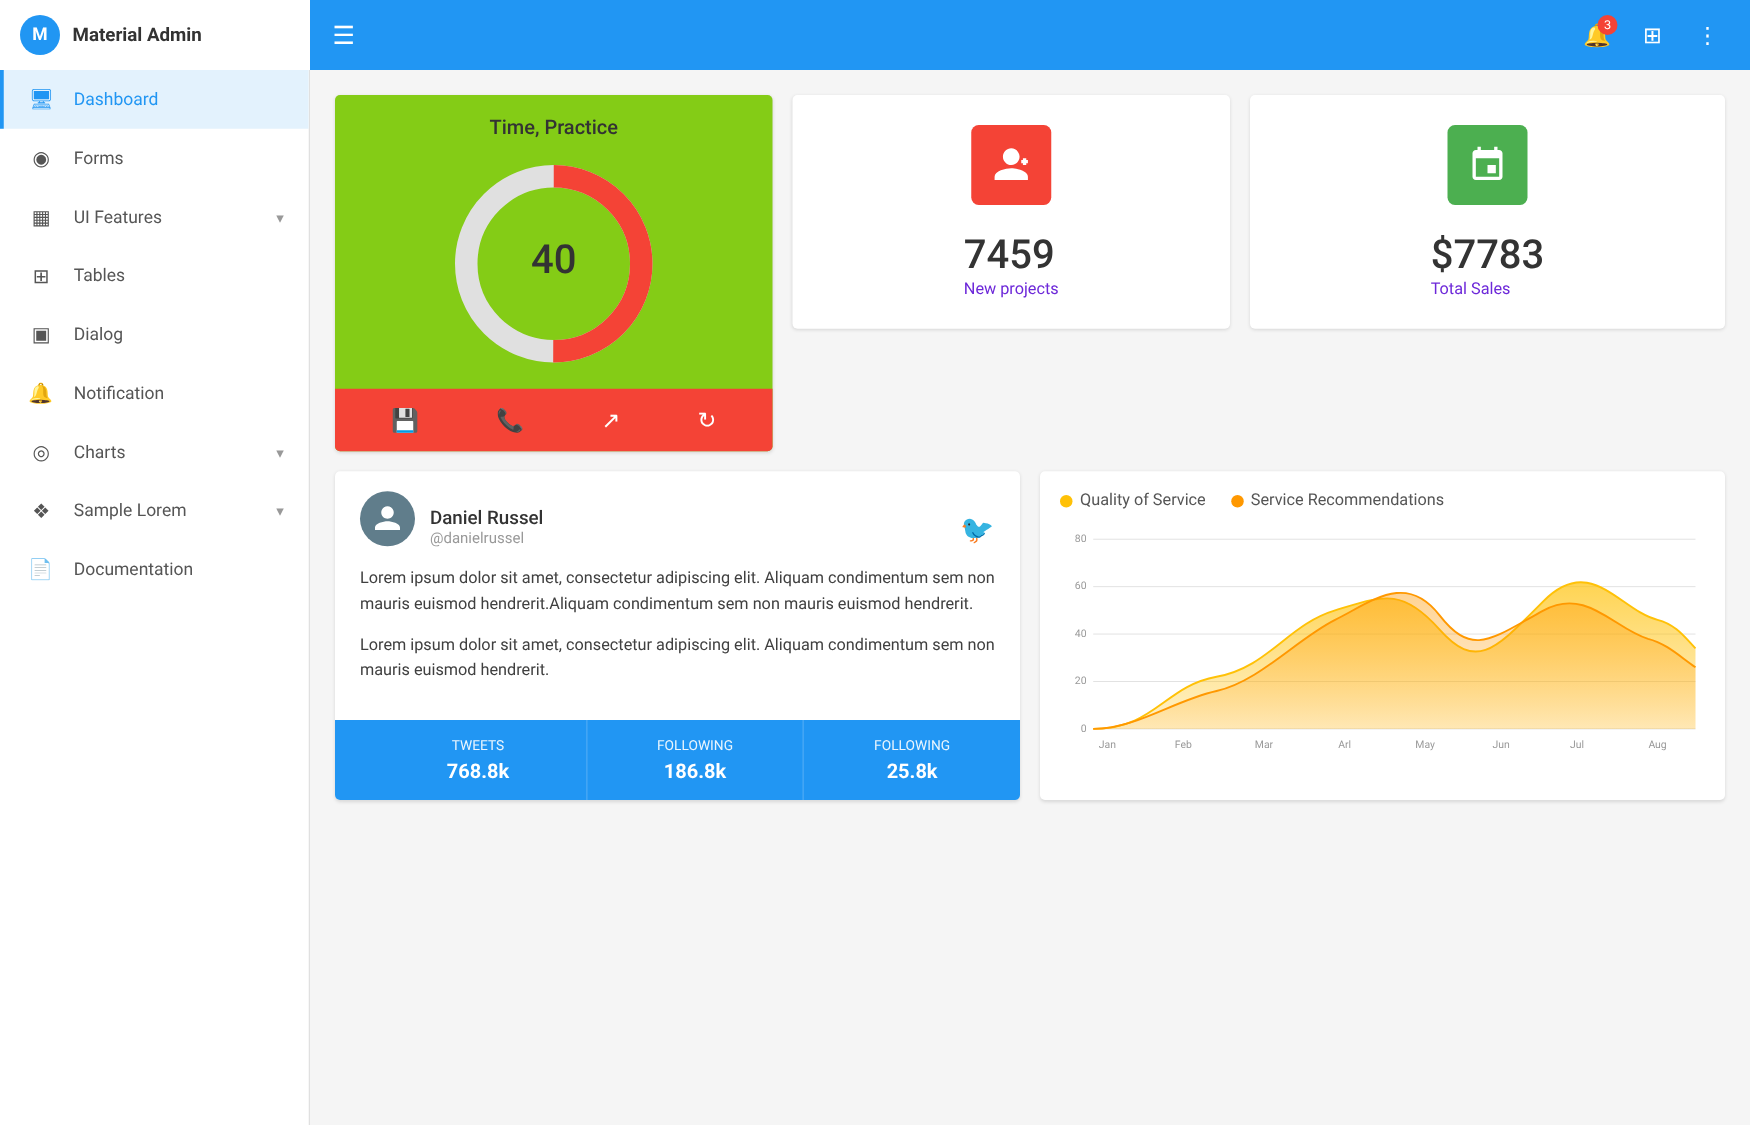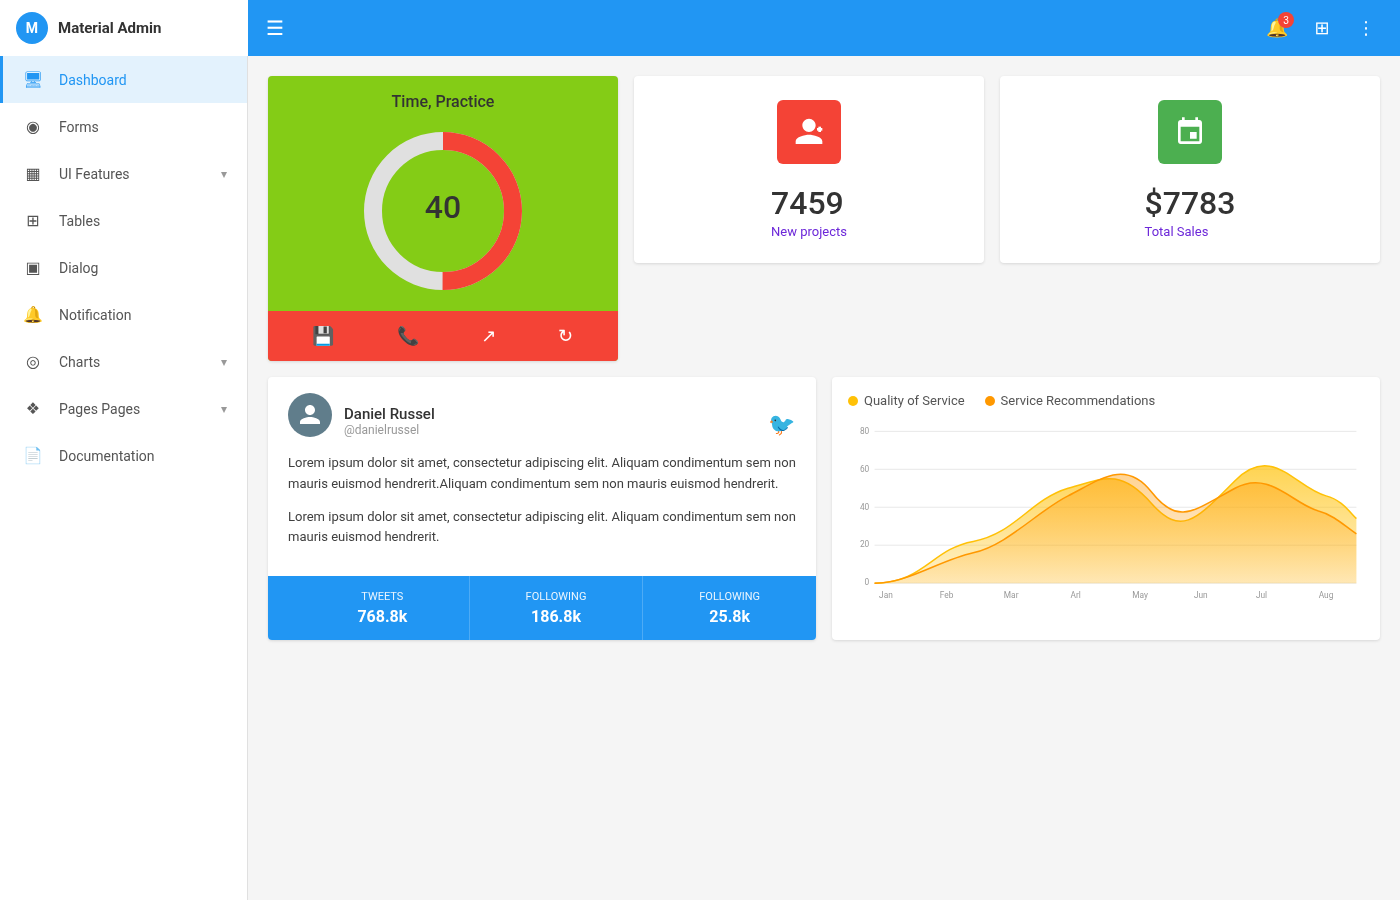--- a/index.html
+++ b/index.html
@@ -267,21 +267,21 @@
       <span class="sidebar-icon">🔔</span>
       <span class="sidebar-label">Notification</span>
     </div>
     <div class="sidebar-item">
       <span class="sidebar-icon">◎</span>
       <span class="sidebar-label">Charts</span>
       <span class="sidebar-arrow">▾</span>
     </div>
     <div class="sidebar-item">
       <span class="sidebar-icon">❖</span>
-      <span class="sidebar-label">Pages Pages</span>
+      <span class="sidebar-label">Sample Lorem</span>
       <span class="sidebar-arrow">▾</span>
     </div>
     <div class="sidebar-item">
       <span class="sidebar-icon">📄</span>
       <span class="sidebar-label">Documentation</span>
     </div>
   </nav>
 
   <main class="main">
 

